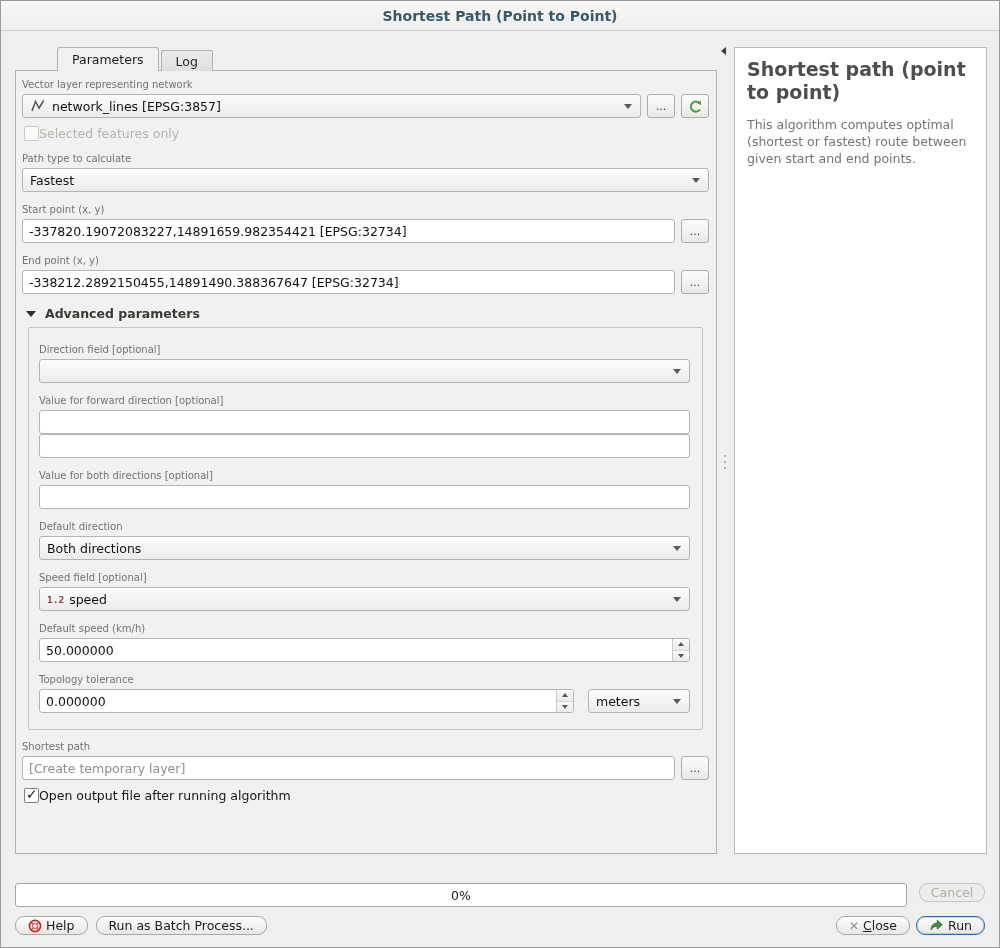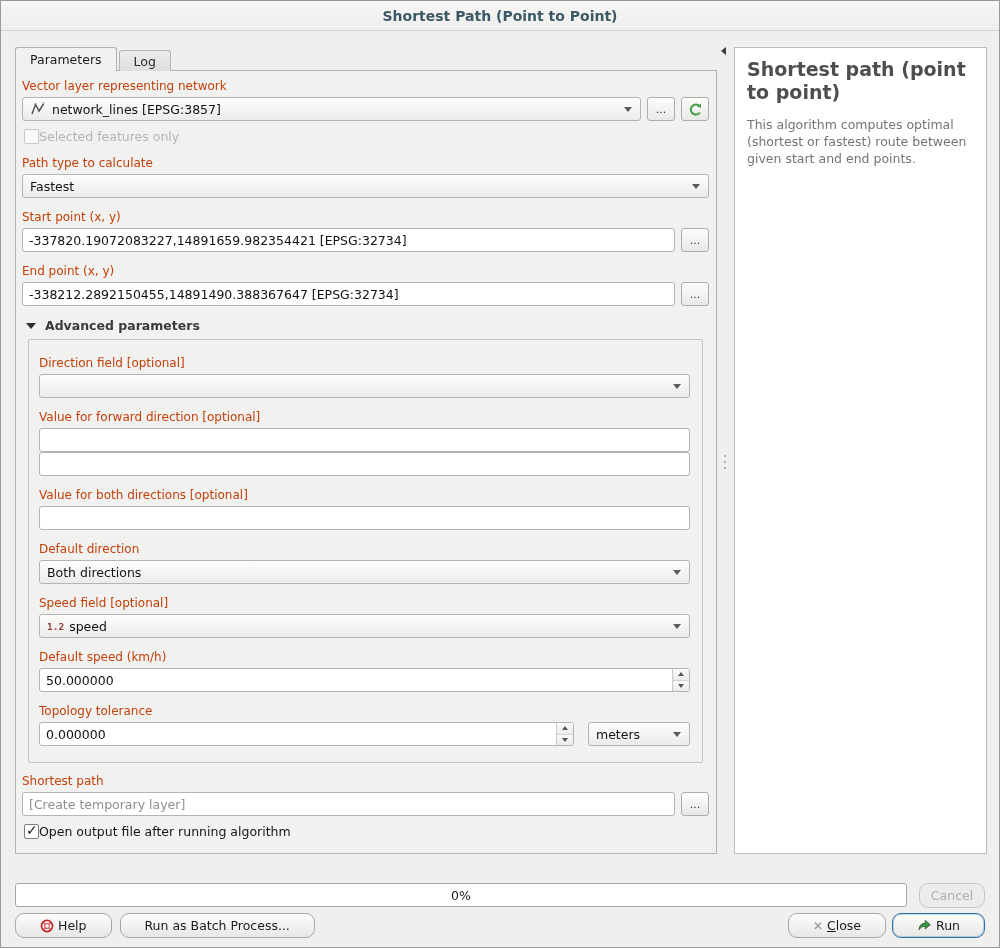--- a/index.html
+++ b/index.html
@@ -11,27 +11,27 @@
 
   
   .titlebar { height:30px; background:linear-gradient(#f7f7f6,#eeeeec);
               border-bottom:1px solid #d2d2d0; display:flex; align-items:center; justify-content:center; }
   .titlebar .title { font-size:14px; font-weight:bold; color:#3b5866; }
 
   
   .tabwidget { position:absolute; left:14px; top:46px; width:702px; height:807px; }
   .tabs { position:absolute; top:0; left:0; height:24px; display:flex; align-items:flex-end; z-index:2; }
   .tab { border:1px solid #b2b2b0; border-bottom:none; border-radius:3px 3px 0 0;
-         padding:0 14px; font-size:12.5px; color:#1c1c1c; display:flex; align-items:center; cursor:default; }
+         padding:0 14px; font-size:12.5px; color:#1c1c1c; display:flex; align-items:center; cursor:default;margin-left:42px; }
   .tab.active { background:#f1f1ef; height:24px; }
   .tab.inactive { background:linear-gradient(#ececea,#dededc); height:21px; margin-left:2px; color:#2a2a2a; }
   .tabpanel { position:absolute; top:23px; left:0; right:0; bottom:0; background:#f1f1ef;
               border:1px solid #b2b2b0; padding:5px 7px 0 6px; overflow:hidden; }
 
-  .label { font-size:12px; color:#c2410c; margin:12px 0 4px 0; }
+  .label { font-size:10px; color:#737373; margin:12px 0 4px 0; }
   .label.first { margin-top:3px; }
 
   .row { display:flex; align-items:center; gap:6px; }
 
   .input { height:24px; flex:1; background:#fff; border:1px solid #b4b4b2; border-radius:3px;
            padding:0 6px; font-family:"DejaVu Sans","Liberation Sans",sans-serif;
            font-size:12.5px; color:#111; outline:none; width:100%; }
   .input::placeholder { color:#8f8f8d; }
 
   .combo { height:24px; background:linear-gradient(#fdfdfc,#ebebe9); border:1px solid #b4b4b2;
@@ -87,23 +87,23 @@
   
   .helppanel { position:absolute; left:733px; top:46px; width:253px; height:807px; background:#fff;
                border:1px solid #bcbcba; padding:6px 12px 10px 12px; overflow:hidden; }
   .helppanel h1 { font-size:19px; font-weight:bold; color:#4e4e4e; line-height:1.2; margin:4px 0 12px 0; }
   .helppanel p { font-size:12.5px; color:#747474; line-height:1.38; }
 
   
   .progress-row { position:absolute; left:14px; right:14px; top:882px; height:24px; display:flex; gap:12px; }
   .progressbar { flex:1; background:#fff; border:1px solid #a6a6a4; border-radius:3px;
                  display:flex; align-items:center; justify-content:center; font-size:12.5px; color:#1b1b1b; }
-  .btn { height:25px; background:linear-gradient(#fdfdfc,#e7e7e5); border:1px solid #a9a9a7;
+  .btn { height:19px; background:linear-gradient(#fdfdfc,#e7e7e5); border:1px solid #a9a9a7;
          border-radius:9px; display:flex; align-items:center; justify-content:center;
-         font-size:12.5px; color:#1b1b1b; padding:0 24px; cursor:default; }
+         font-size:12.5px; color:#1b1b1b; padding:0 12px; cursor:default; }
   .btn.disabled { background:#ececea; color:#aeaeac; border-color:#c6c6c4; }
   .btn .ico { margin-right:4px; display:flex; align-items:center; }
   .button-row { position:absolute; left:14px; right:14px; top:912px; height:25px; display:flex; align-items:center; }
   .btn.cancel { width:66px; flex:none; }
   .btn.batch { margin-left:8px; }
   .flex-sp { flex:1; }
   .btn.run { border:1px solid #2f6fa7; box-shadow:0 0 0 1px rgba(82,148,201,.35) inset; margin-left:6px; }
   .x-glyph { color:#8f8f8d; font-weight:bold; font-size:12px; }
   .u { text-decoration:underline; }
 

